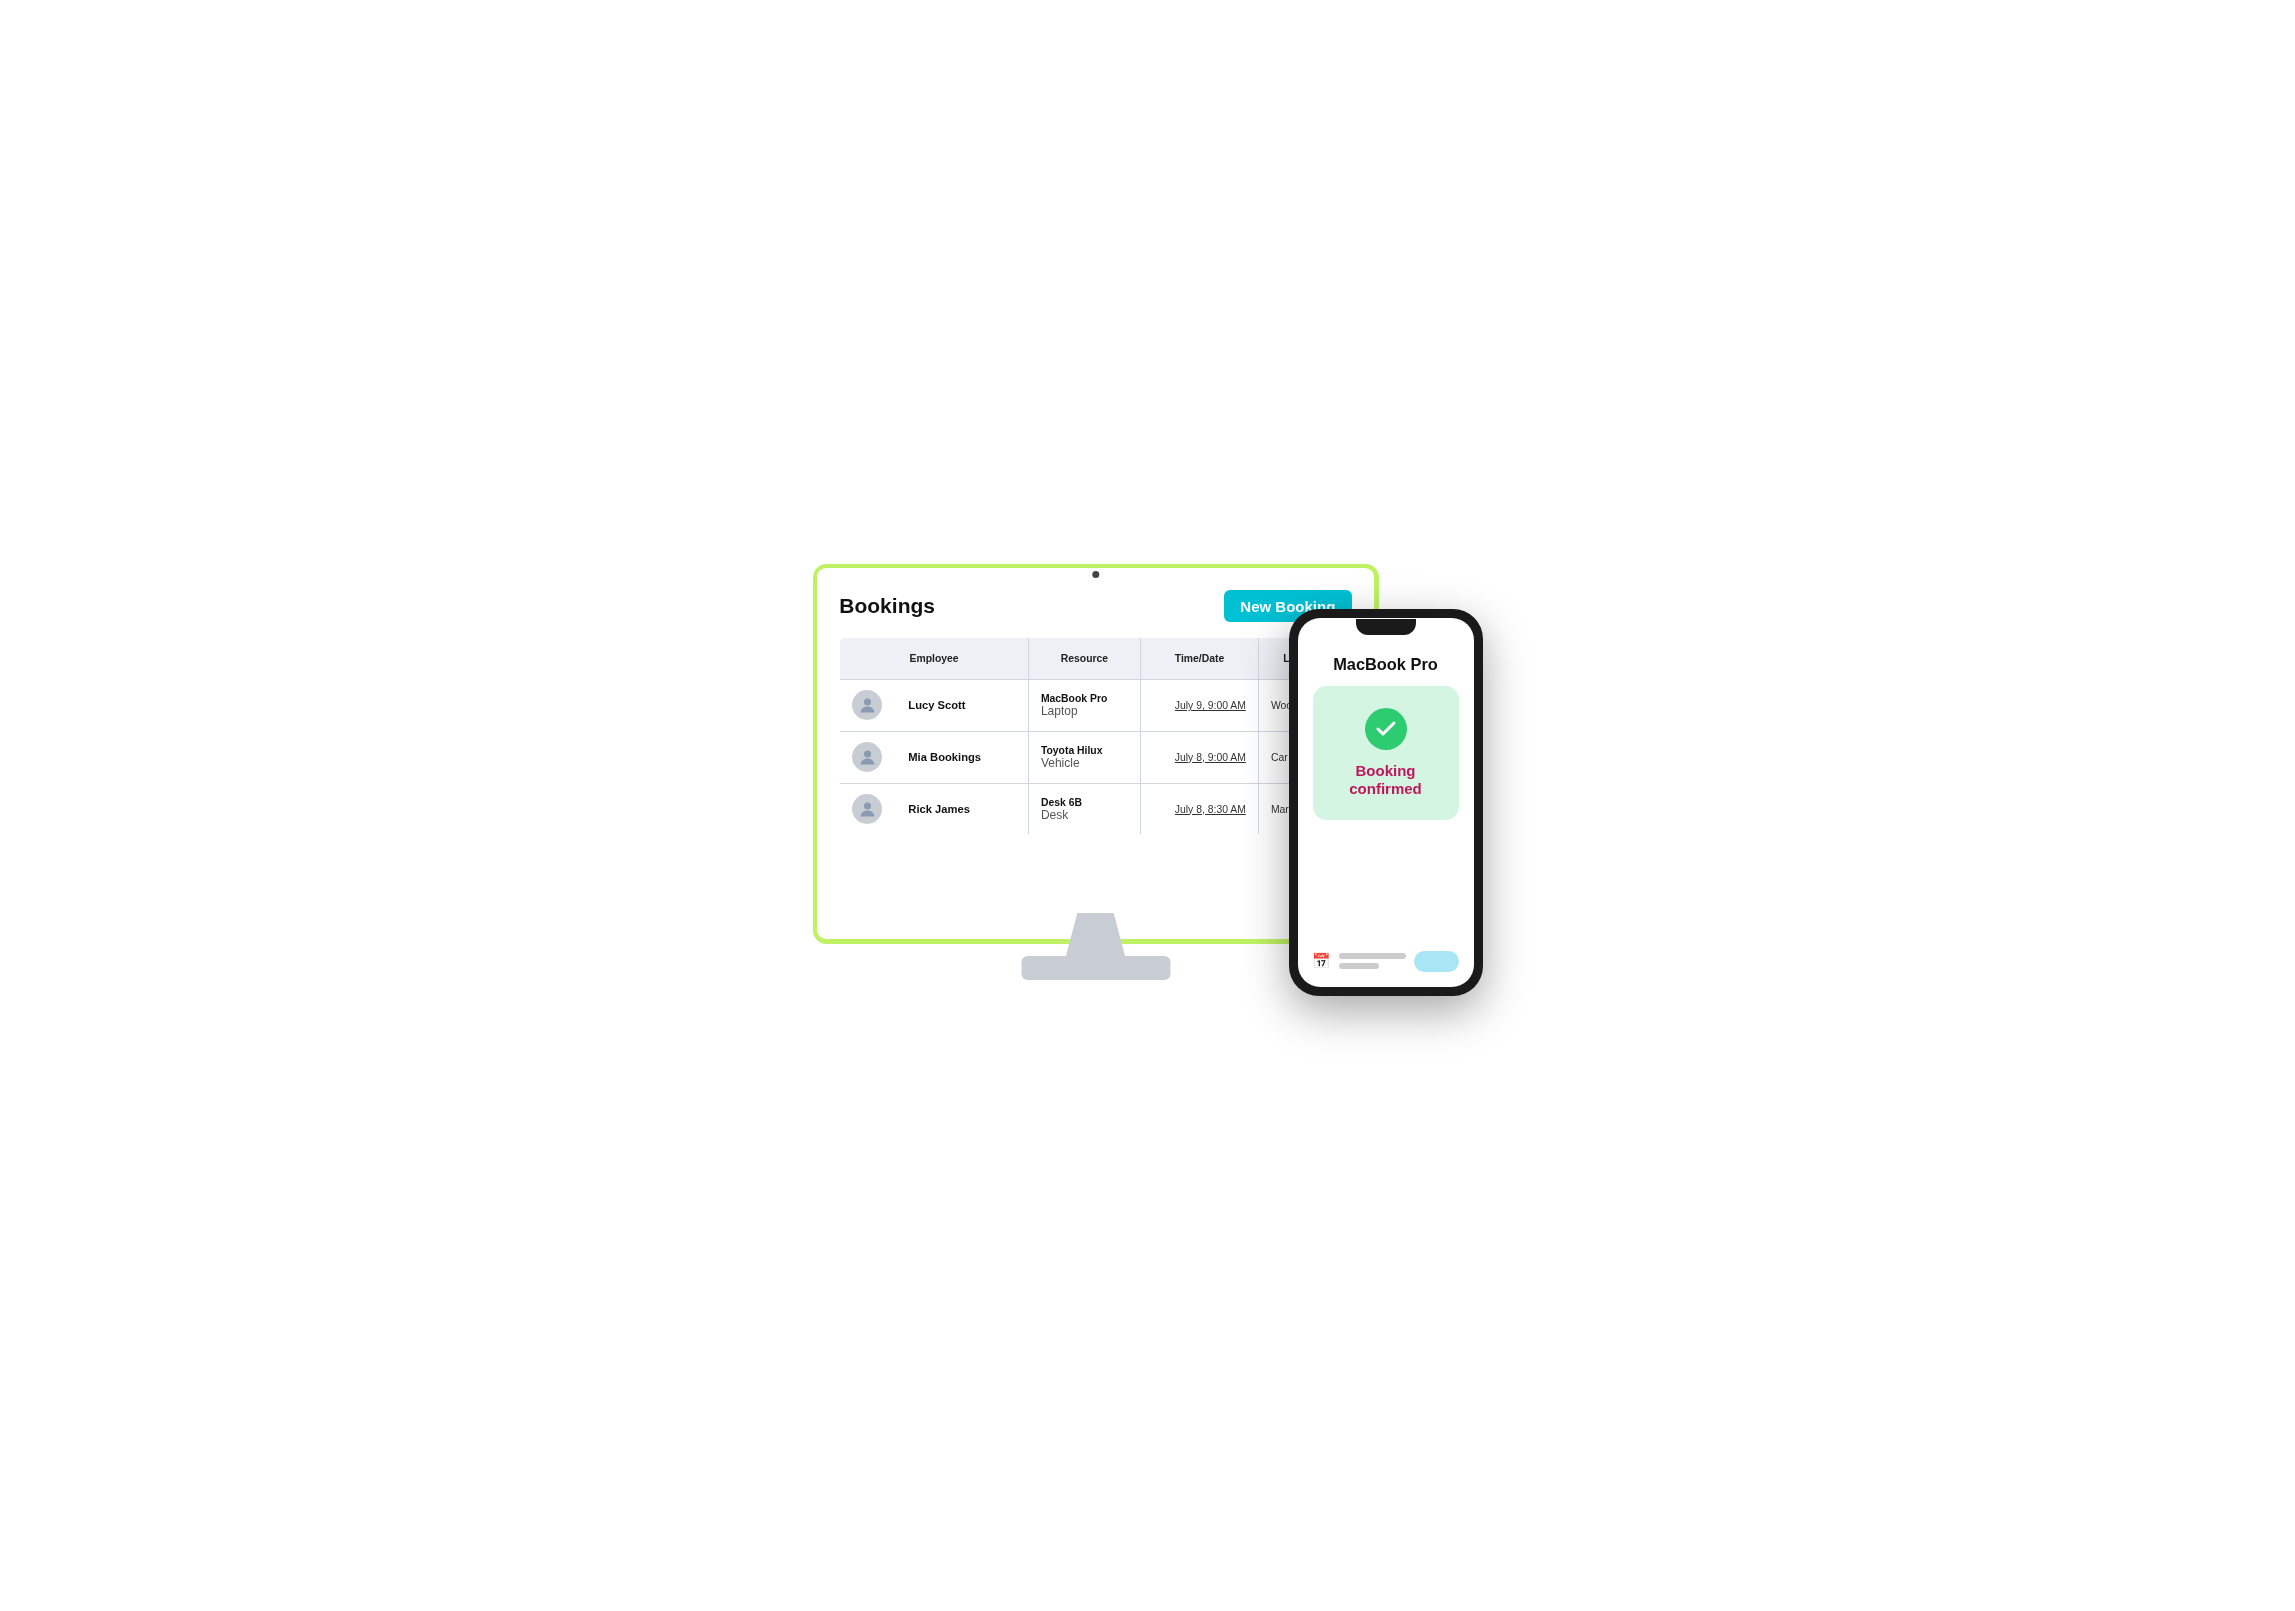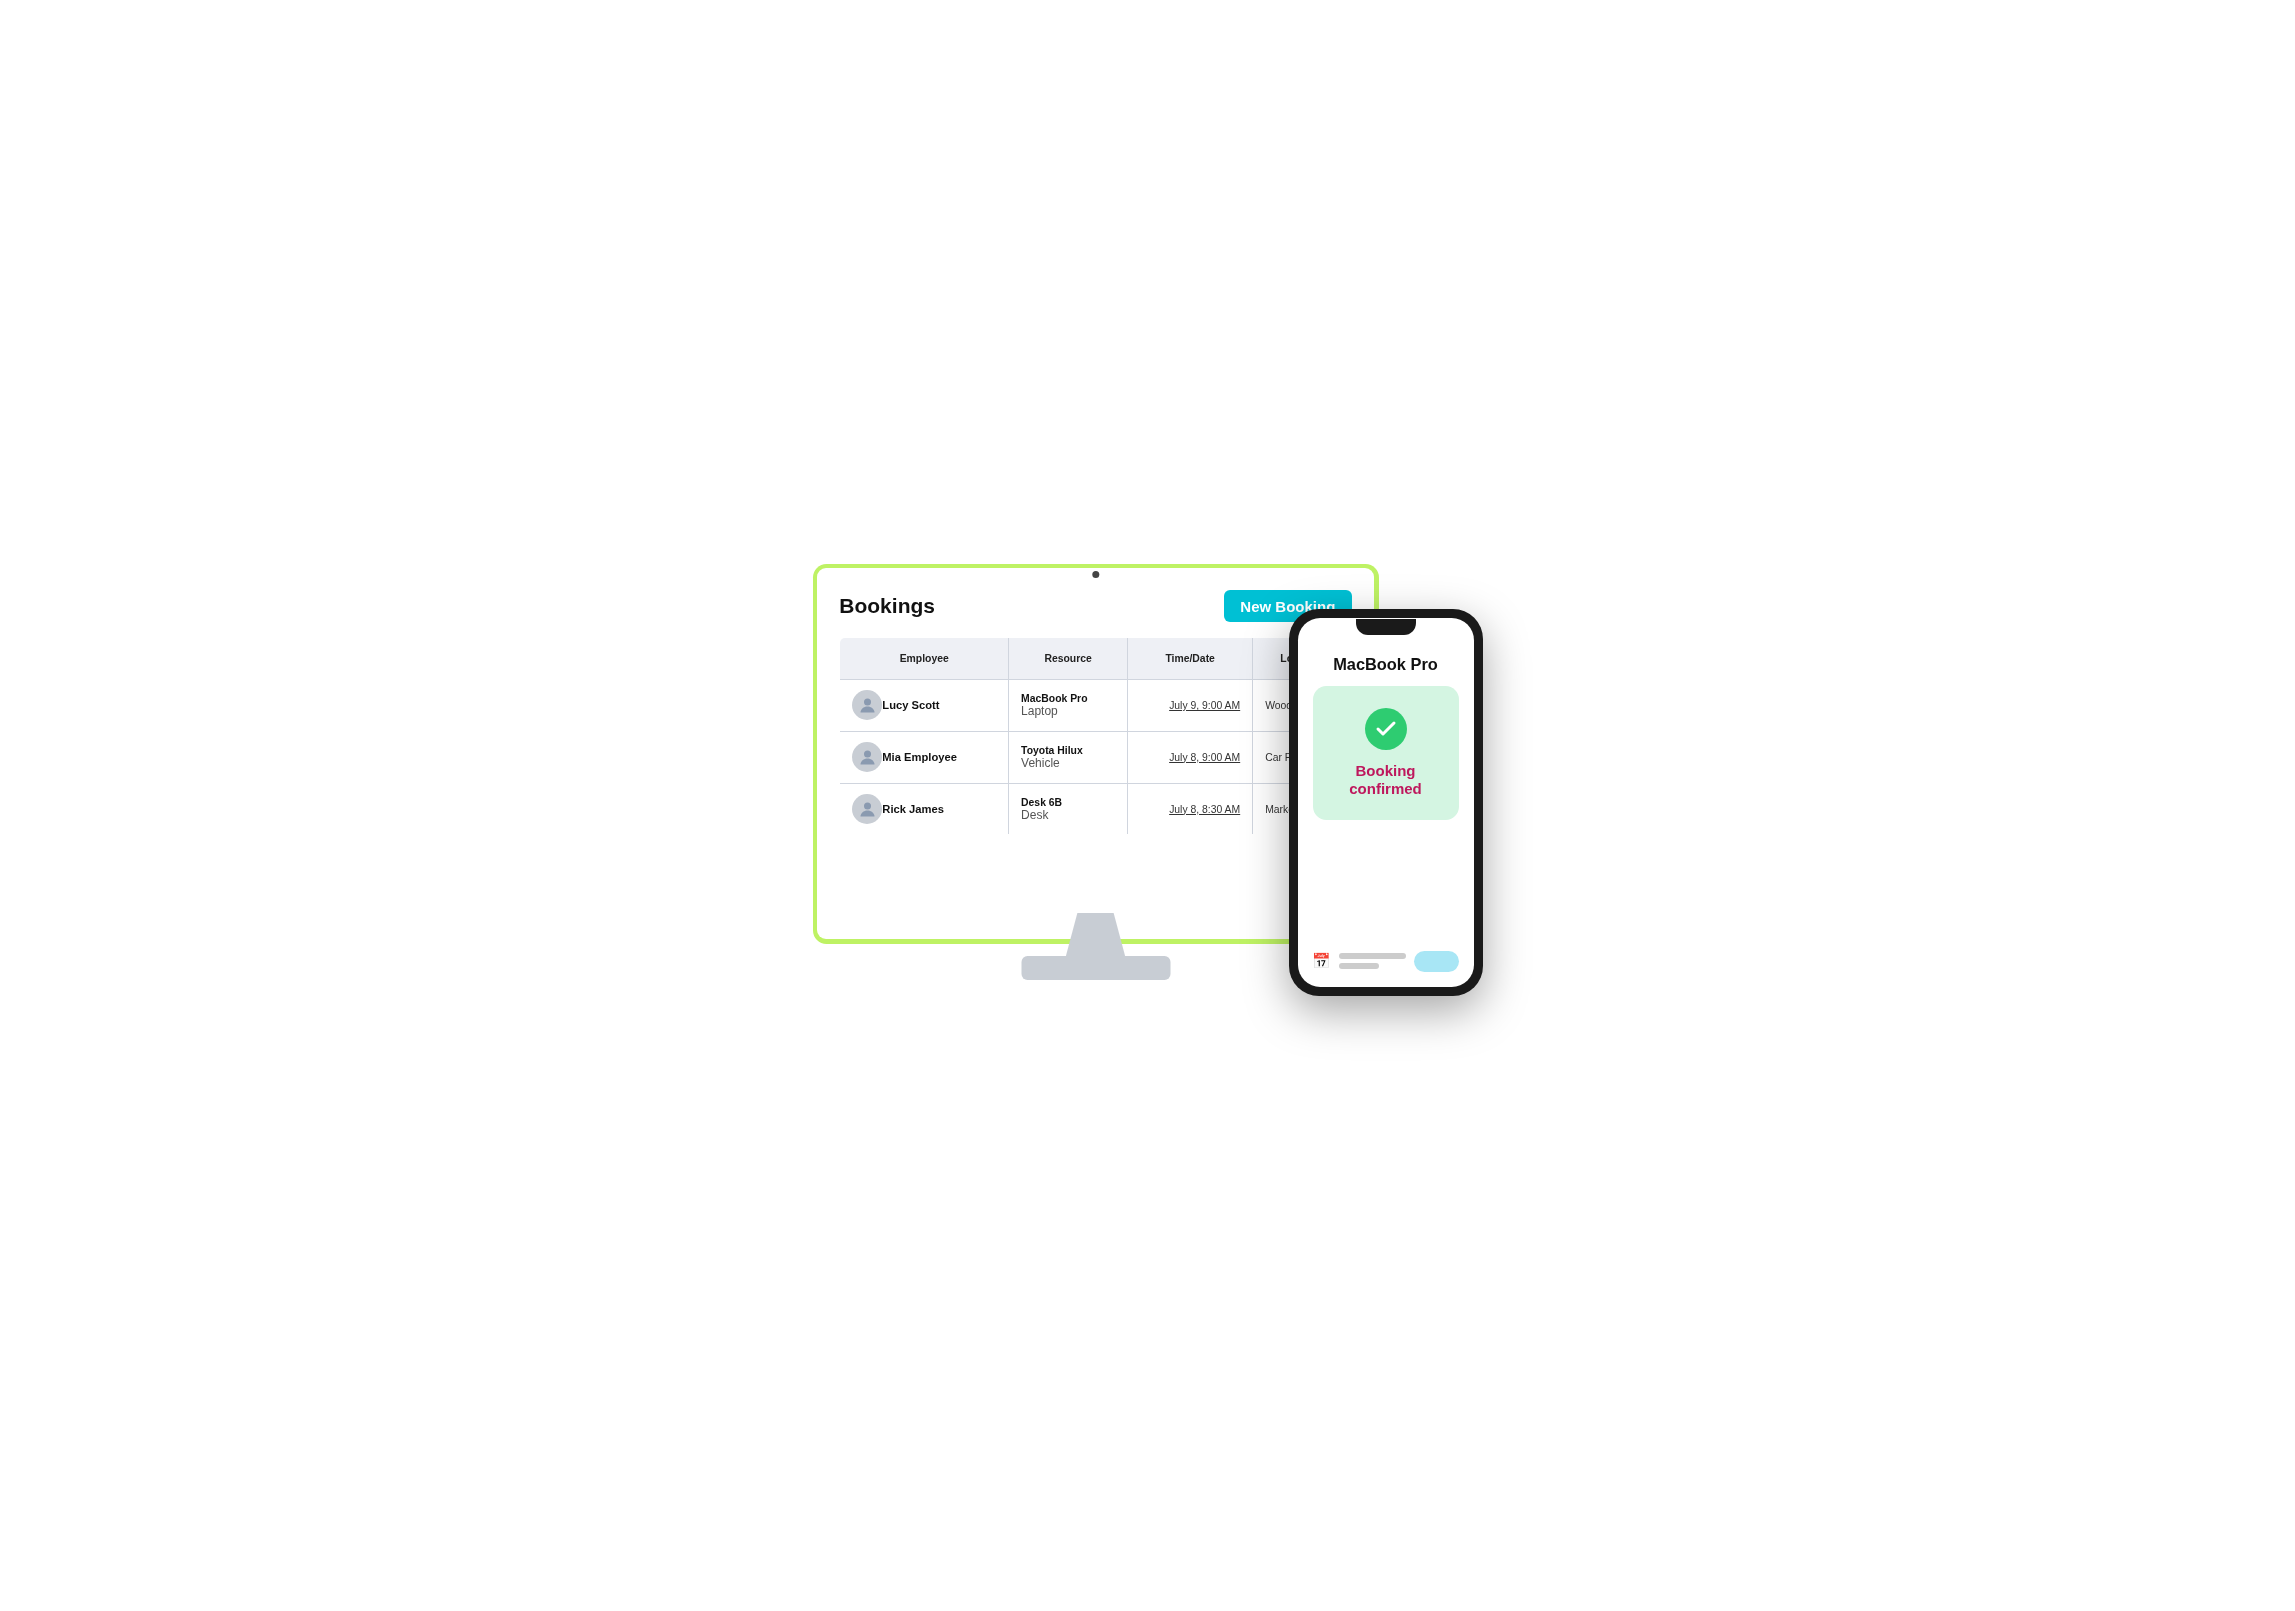--- a/index.html
+++ b/index.html
@@ -130,21 +130,21 @@
       padding: 10.4px 12px;
       border: 0.7px solid #d0d5de;
       vertical-align: middle;
       font-size: 10.4px;
       color: #333;
     }
 
     .employee-cell {
       display: flex;
       align-items: center;
-      gap: 0;
+      gap: 26px;
     }
 
     .avatar {
       width: 30px;
       height: 30px;
       border-radius: 50%;
       background: #c8cdd4;
       display: flex;
       align-items: center;
       justify-content: center;
@@ -353,21 +353,21 @@
               </tr>
               <tr>
                 <td>
       <div class="employee-cell">
         <div class="avatar">
           <svg viewBox="0 0 24 24">
             <circle cx="12" cy="8" r="4"></circle>
             <path d="M4 20c0-4 3.6-7 8-7s8 3 8 7"></path>
           </svg>
         </div>
-        <span class="employee-name">Mia Employee</span>
+        <span class="employee-name">Mia Bookings</span>
       </div>
     </td>
                 <td>
       <div class="resource-name">Toyota Hilux</div>
       <div class="resource-type">Vehicle</div>
     </td>
                 <td class="time-date">July 8, 9:00 AM</td>
                 <td class="location">Car Park 3</td>
               </tr>
               <tr>

